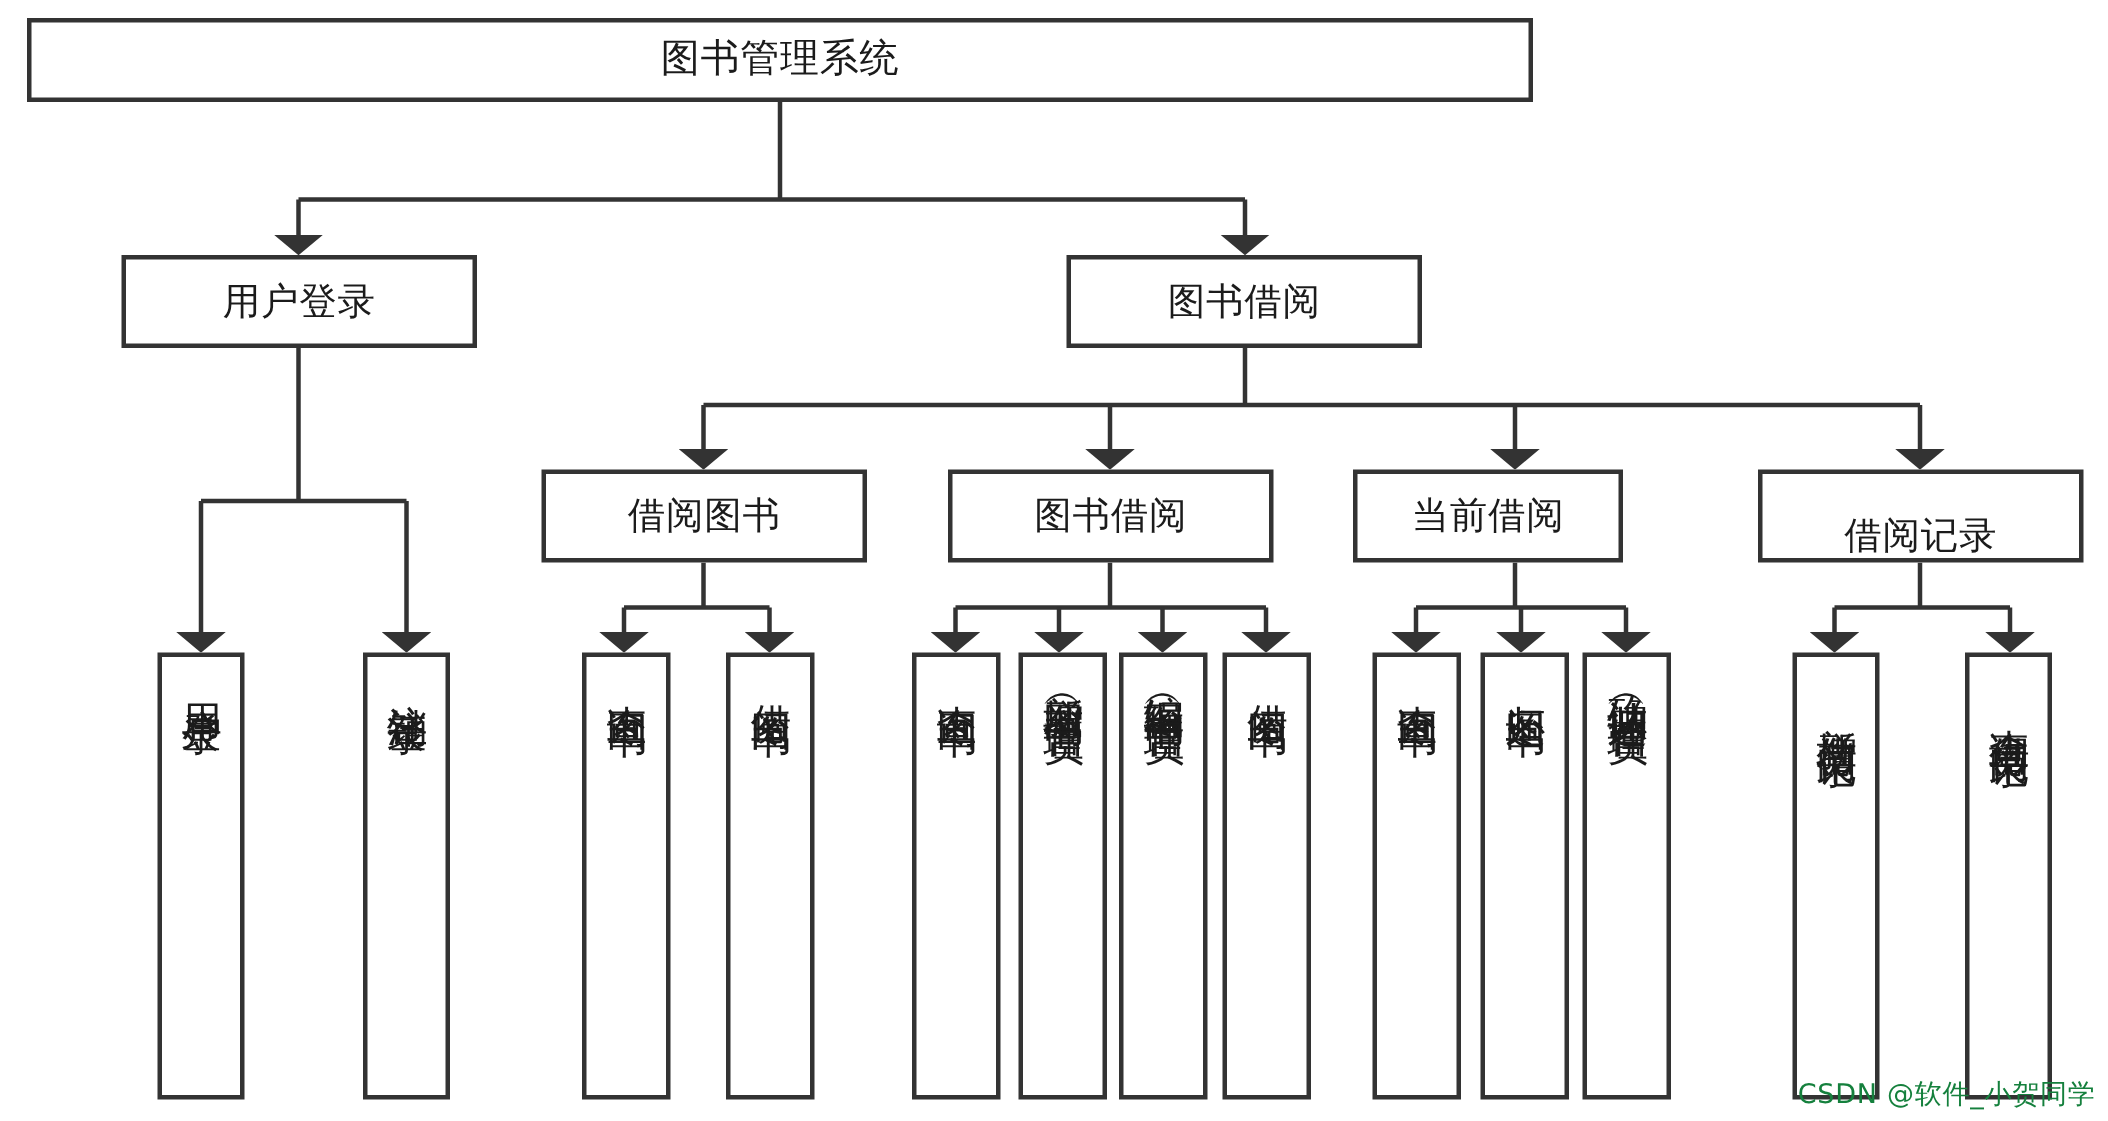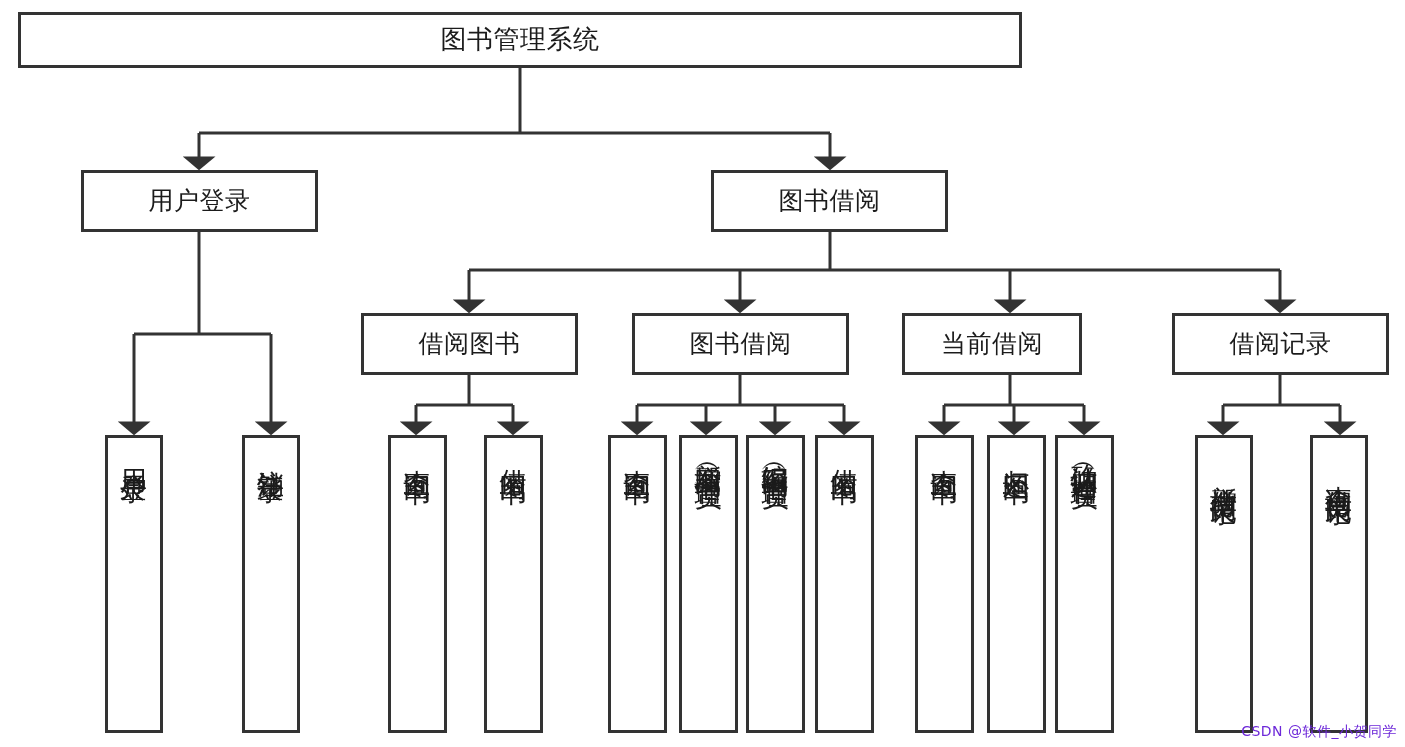--- a/index.html
+++ b/index.html
@@ -64,22 +64,22 @@
     white-space: normal;
     max-height: 278px;
   }
   .node.vert.tall .label {
     max-height: 284px;
   }
   #watermark {
     position: absolute;
     right: 8px;
     bottom: 6px;
-    font-size: 14px;
-    color: #6d28d9;
+    font-size: 18px;
+    color: #15803d;
     letter-spacing: 0.5px;
     white-space: nowrap;
     pointer-events: none;
     font-family: "DejaVu Sans", "Liberation Sans", sans-serif;
   }
 </style>
 </head>
 <body>
 
 <div id="canvas">
@@ -147,21 +147,21 @@
 
   <div class="node horiz" style="left:361px; top:313px; width:217px; height:62px;">
     <span class="label">借阅图书</span>
   </div>
   <div class="node horiz" style="left:632px; top:313px; width:217px; height:62px;">
     <span class="label">图书借阅</span>
   </div>
   <div class="node horiz" style="left:902px; top:313px; width:180px; height:62px;">
     <span class="label">当前借阅</span>
   </div>
-  <div class="node horiz" style="left:1172px; top:313px; width:217px; height:62px;">
+  <div class="node horiz" style="left:1172px; top:313px; width:217px; height:62px;align-items:flex-end;">
     <span class="label">借阅记录</span>
   </div>
 
   <div class="node vert" style="left:105px; top:435px; width:58px; height:298px;">
     <span class="label">用户登录</span>
   </div>
   <div class="node vert" style="left:242px; top:435px; width:58px; height:298px;">
     <span class="label">注销登录</span>
   </div>
 

